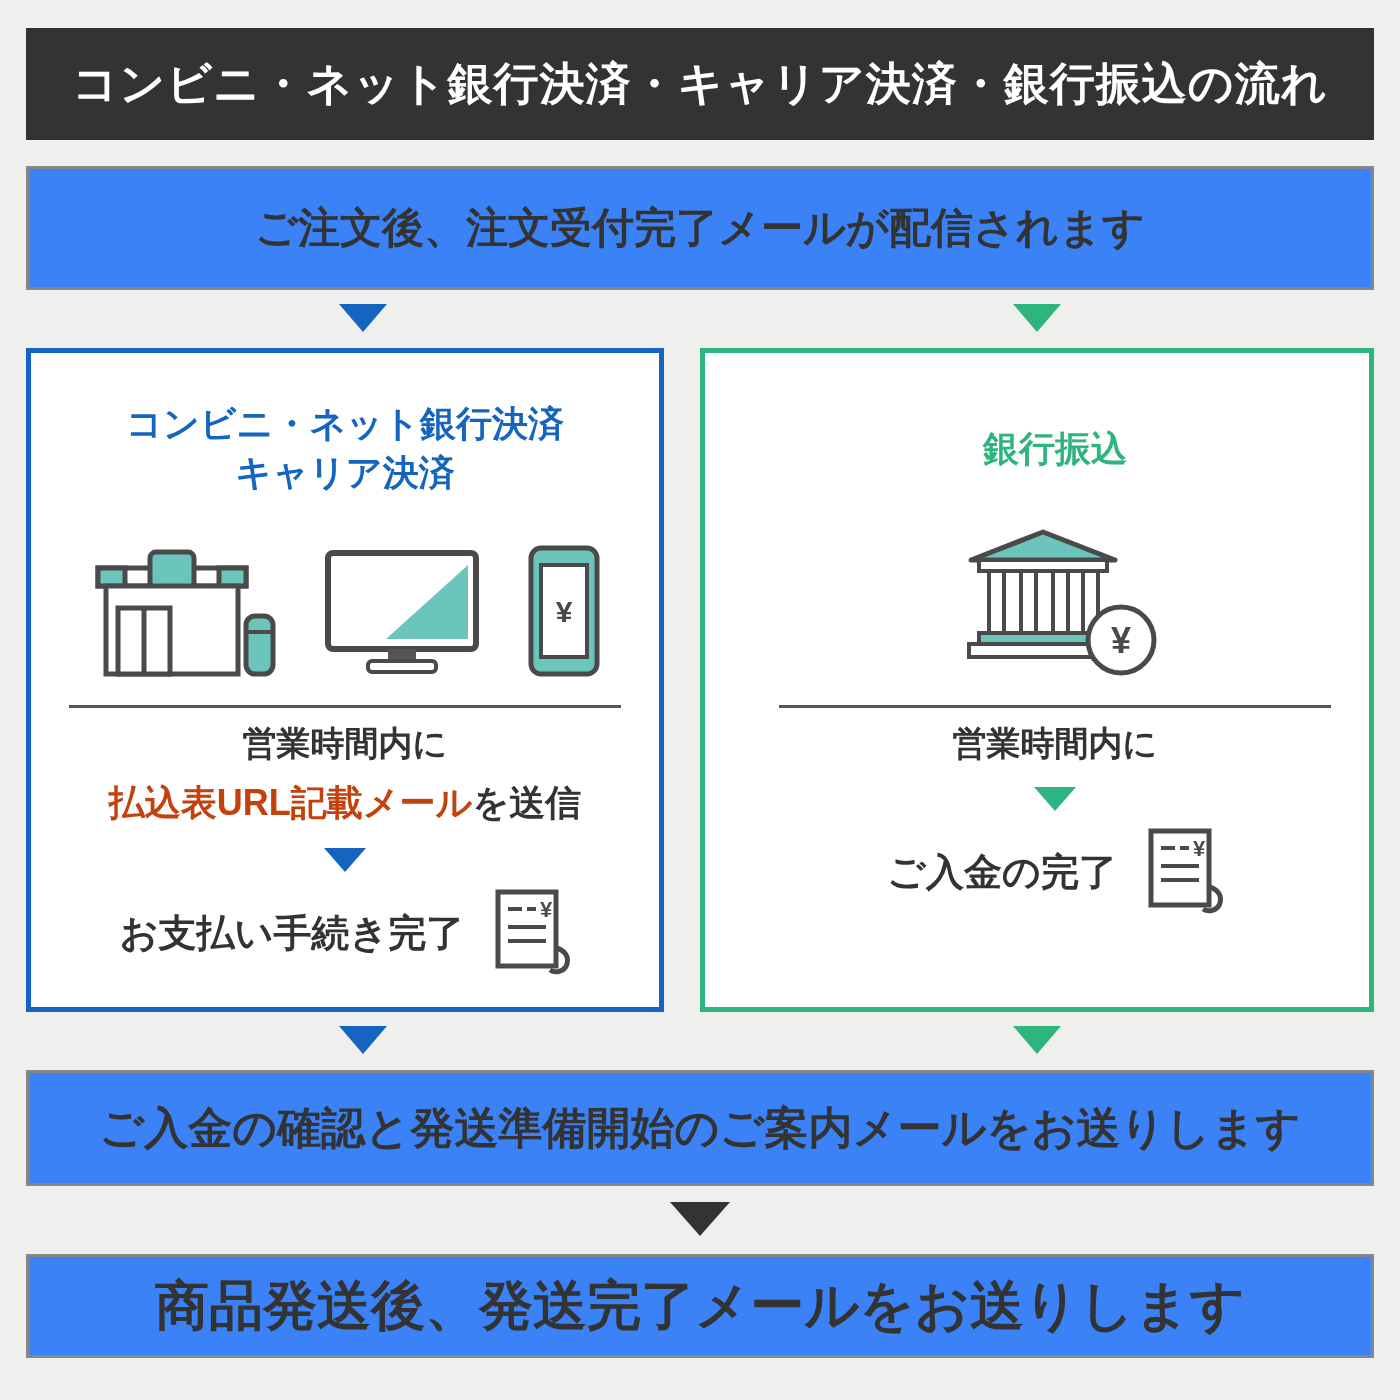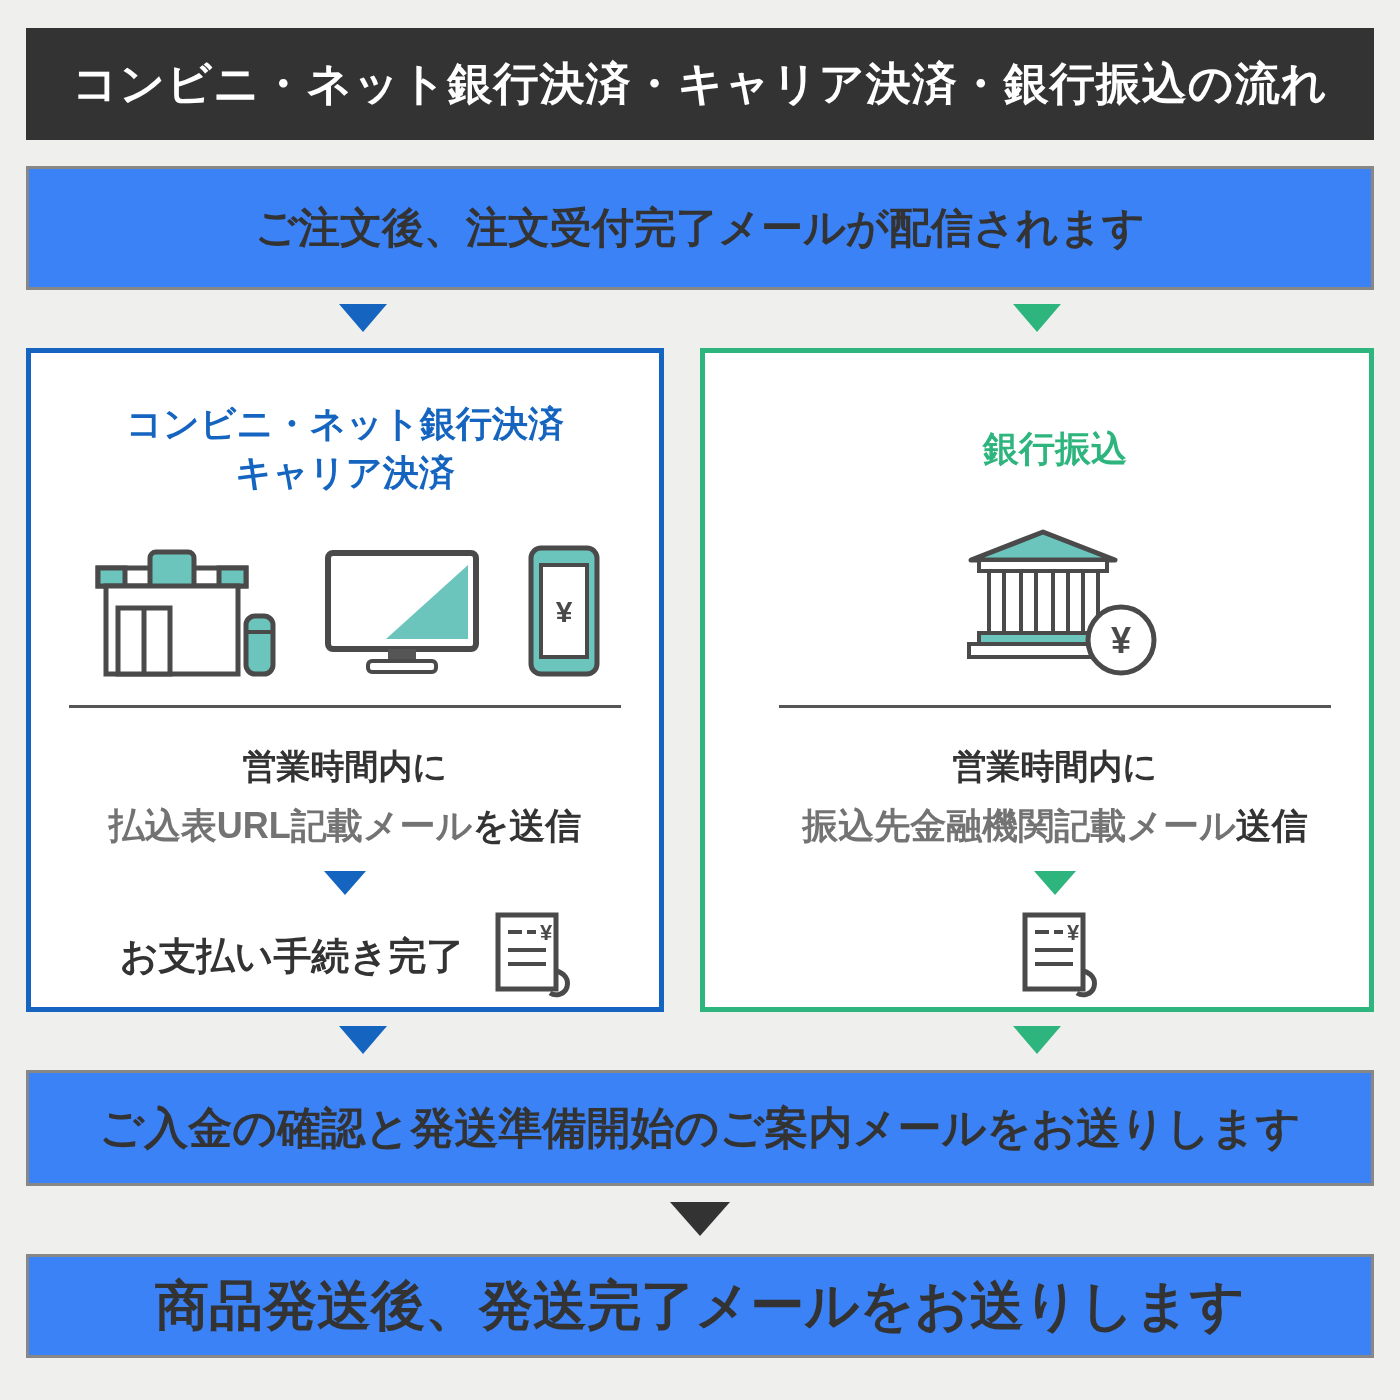--- a/index.html
+++ b/index.html
@@ -58,23 +58,23 @@
   }
   .panel-blue .panel-title{color:#1565c0;}
   .panel-green .panel-title{color:#2eb57e;}
   .icon-row{
     margin-top:28px;height:152px;
     display:flex;align-items:flex-end;justify-content:center;gap:44px;
   }
   .divider{
     margin-top:26px;width:88%;border-top:3px solid #555;height:0;
   }
-  .hours-line{margin-top:36px;font-size:34px;font-weight:bold;}
+  .hours-line{margin-top:13px;font-size:34px;font-weight:bold;}
   .mail-line{margin-top:12px;font-size:36px;font-weight:bold;}
-  .orange{color:#737373;}
+  .orange{color:#c2410c;}
   .panel-arrow{margin-top:20px;}
   .complete-row{
     margin-top:14px;display:flex;align-items:center;gap:22px;margin-left:11px;
   }
   .complete-text{font-size:38px;font-weight:bold;}
   .icon{display:block;}
 </style>
 </head>
 <body>
 
@@ -168,25 +168,25 @@
           <rect x="26" y="106" width="128" height="11" fill="#6cc5bd" stroke="#4a4a4a" stroke-width="4"></rect>
           <rect x="16" y="117" width="148" height="13" fill="#fff" stroke="#4a4a4a" stroke-width="4"></rect>
           <circle cx="168" cy="113" r="33" fill="#fff" stroke="#4a4a4a" stroke-width="5"></circle>
           <text x="168" y="126" font-size="36" font-weight="bold" text-anchor="middle" fill="#4a4a4a">¥</text>
         </svg>
       </div>
 
       <div class="divider"></div>
 
       <div class="hours-line">営業時間内に</div>
-      <div class="mail-line"><span class="orange">振込先金融機関記載メール</span><span>送信</span></div>
 
       <div class="tri tri-small-green panel-arrow"></div>
 
       <div class="complete-row">
+        <span class="complete-text">ご入金の完了</span>
 
         <svg class="icon" width="95" height="95" viewBox="0 0 95 95">
           <rect x="12" y="6" width="58" height="74" fill="#fff" stroke="#4a4a4a" stroke-width="5"></rect>
           <line x1="22" y1="23" x2="36" y2="23" stroke="#4a4a4a" stroke-width="4"></line>
           <line x1="41" y1="23" x2="50" y2="23" stroke="#4a4a4a" stroke-width="4"></line>
           <text x="60" y="31" font-size="22" font-weight="bold" text-anchor="middle" fill="#4a4a4a">¥</text>
           <line x1="22" y1="41" x2="60" y2="41" stroke="#4a4a4a" stroke-width="4"></line>
           <line x1="22" y1="55" x2="60" y2="55" stroke="#4a4a4a" stroke-width="4"></line>
           <path d="M70 62 c9 2 13 9 11 16 c-2 7 -11 10 -17 6" fill="none" stroke="#4a4a4a" stroke-width="5"></path>
         </svg>

